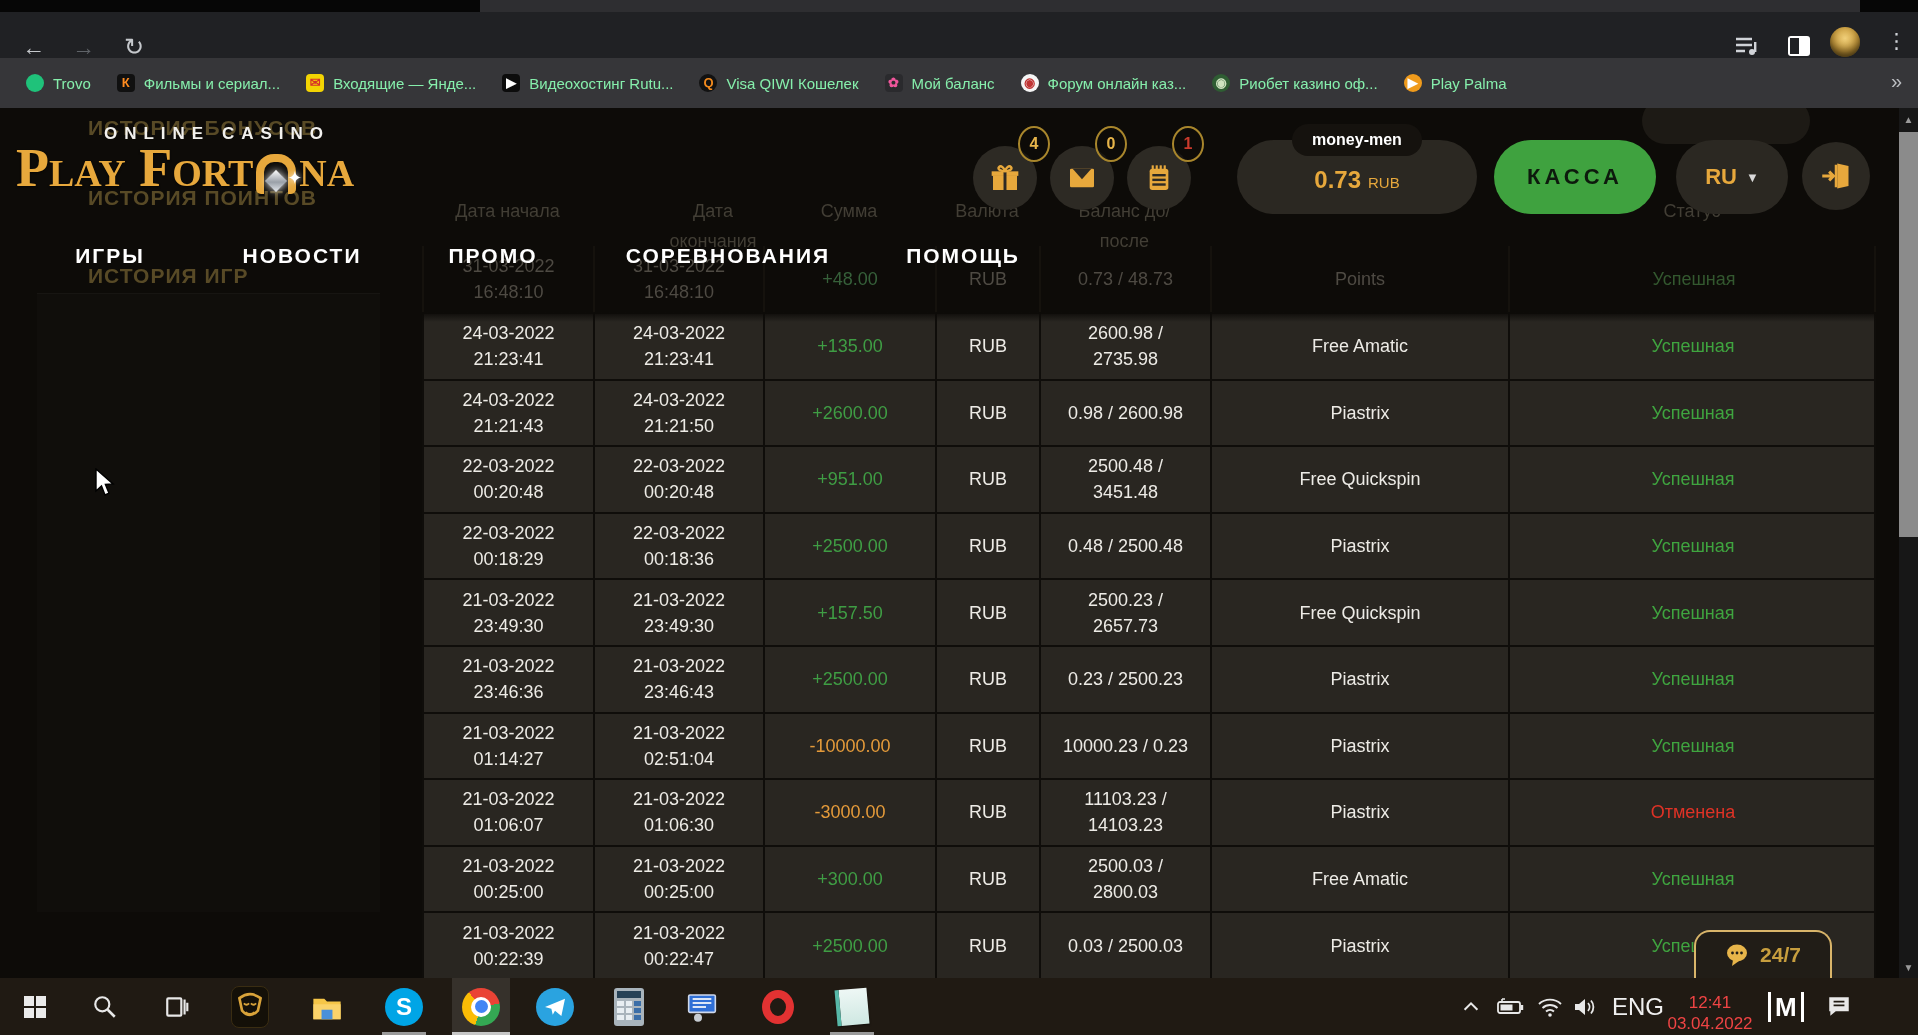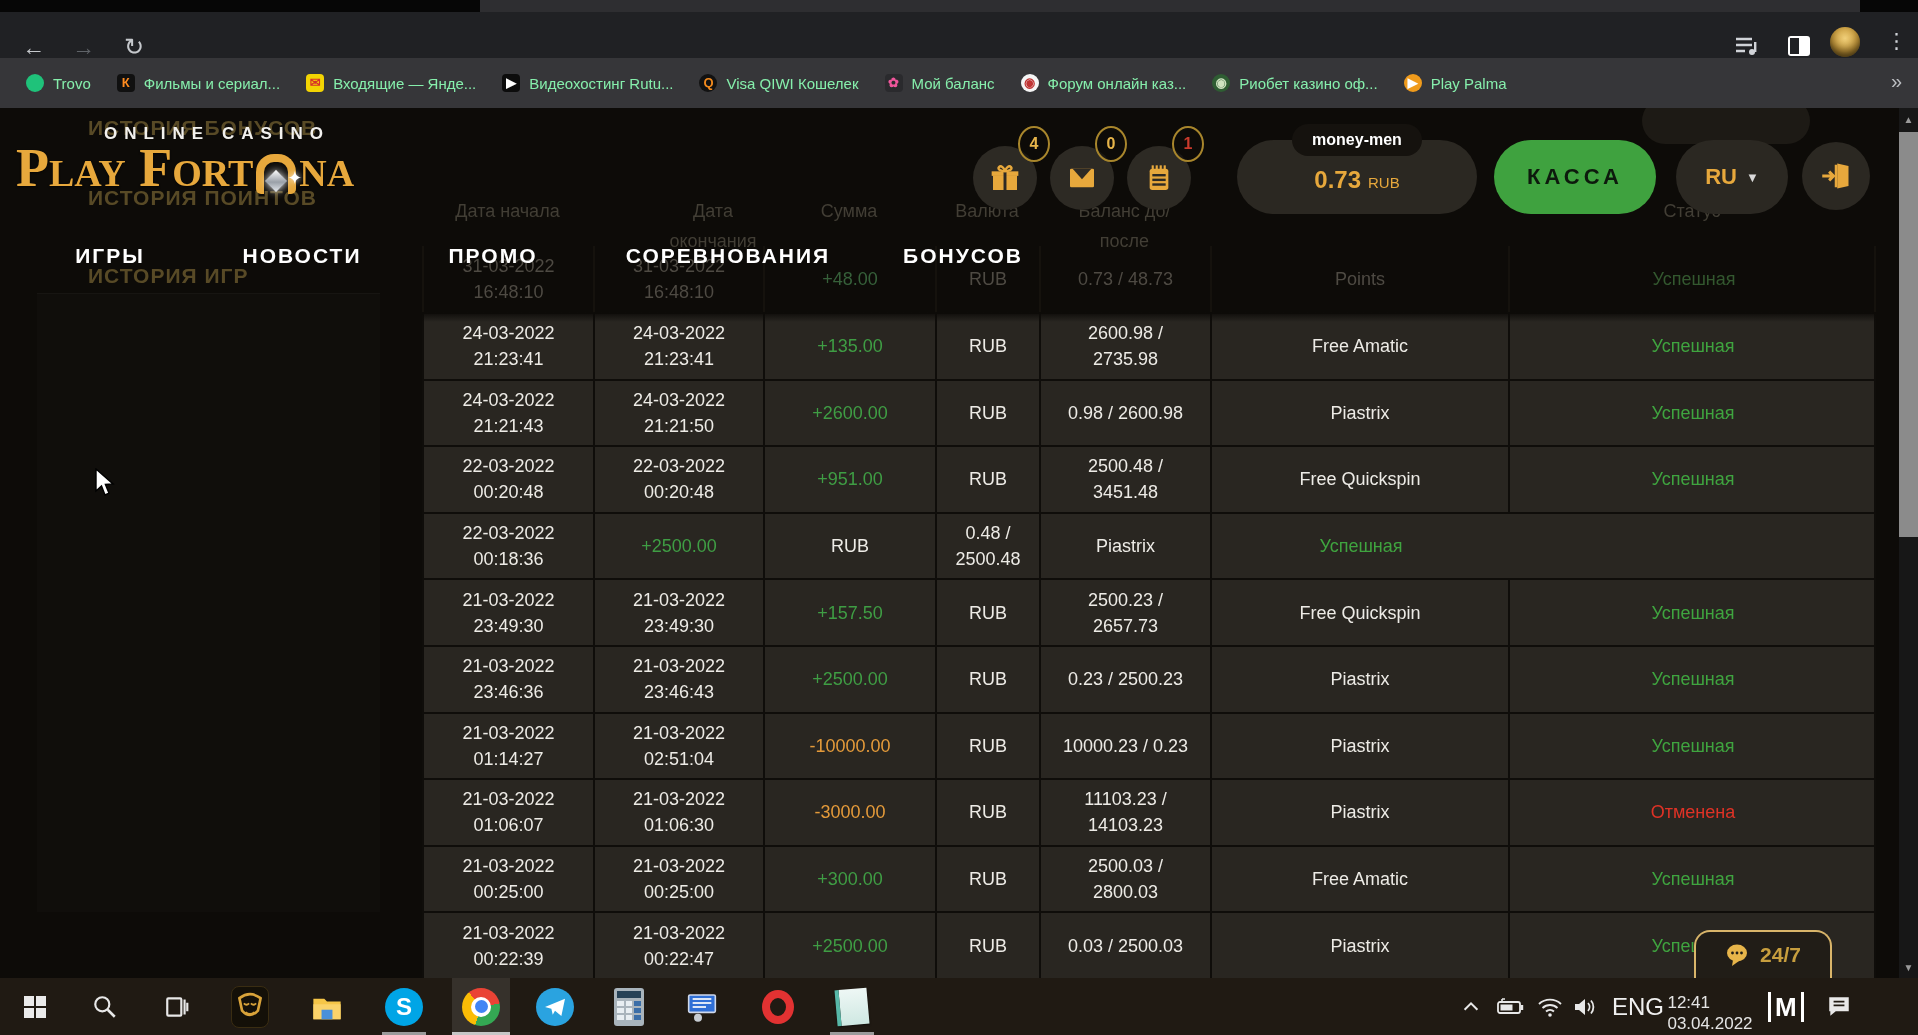--- a/index.html
+++ b/index.html
@@ -127,21 +127,21 @@
   .opera{width:24px;height:34px;border:8px solid #e23232;border-radius:50%;box-sizing:border-box;width:32px;}
   .notepadic{width:28px;height:36px;background:linear-gradient(#eef7f5,#cfe8e2);border-left:4px solid #57b8a8;
     transform:rotate(-5deg);box-shadow:0 1px 2px rgba(0,0,0,.5);}
   .calcic{width:30px;height:38px;background:#a9b4bc;border-radius:3px;padding:3px;box-sizing:border-box;}
   .calcic .scr{height:7px;background:#274257;margin-bottom:3px;}
   .calcic .keys{display:grid;grid-template-columns:1fr 1fr 1fr;gap:2px;}
   .calcic .keys div{height:5px;background:#e8eef2;} .calcic .keys div.bl{background:#3a6ea8;}
   .maskic{width:36px;height:40px;background:#141008;border:1px solid #3a2d12;border-radius:8px;
     display:flex;align-items:center;justify-content:center;}
   .tb-right{position:absolute;top:0;height:57px;display:flex;align-items:center;color:#f0f0f0;}
-  .clock{text-align:left;font-size:17px;line-height:21px;color:#e5e5e5;margin-top:12px;}
+  .clock{text-align:center;font-size:17px;line-height:21px;color:#ef4444;margin-top:12px;}
   .mbars{border-left:3px solid #fff;border-right:3px solid #fff;padding:0 4px;color:#fff;
     font-weight:bold;font-size:26px;line-height:30px;}
   .engtxt{font-size:24px;}
 
   
   .cursor{pointer-events:none;z-index:99;}
 </style>
 </head>
 <body>
 
@@ -286,21 +286,21 @@
           <rect x="11" y="3" width="2" height="18" fill="#e7a83c"></rect>
           <path d="M1 12h8M6.5 8.5L10 12l-3.5 3.5" stroke="#e7a83c" stroke-width="2.4" fill="none"></path>
         </svg>
     </div>
 
     <div id="navmenu">
         <div class="nav-item" style="left: 110px;">ИГРЫ</div>
         <div class="nav-item" style="left: 302px;">НОВОСТИ</div>
         <div class="nav-item" style="left: 493px;">ПРОМО</div>
         <div class="nav-item" style="left: 728px;">СОРЕВНОВАНИЯ</div>
-        <div class="nav-item" style="left: 963px;">БОНУСОВ</div>
+        <div class="nav-item" style="left: 963px;">ПОМОЩЬ</div>
       </div>
 
     <div class="abs ptable" id="ptable">
         <div class="t-row">
           <div class="t-cell ">24-03-2022 21:23:41</div>
           <div class="t-cell ">24-03-2022 21:23:41</div>
           <div class="t-cell amount-pos">+135.00</div>
           <div class="t-cell ">RUB</div>
           <div class="t-cell t-balance">2600.98 / 2735.98</div>
           <div class="t-cell ">Free Amatic</div>
@@ -318,20 +318,21 @@
         <div class="t-row">
           <div class="t-cell ">22-03-2022 00:20:48</div>
           <div class="t-cell ">22-03-2022 00:20:48</div>
           <div class="t-cell amount-pos">+951.00</div>
           <div class="t-cell ">RUB</div>
           <div class="t-cell t-balance">2500.48 / 3451.48</div>
           <div class="t-cell ">Free Quickspin</div>
           <div class="t-cell status-ok">Успешная</div>
         </div>
         <div class="t-row">
+          <div class="t-cell ">22-03-2022 00:18:29</div>
           <div class="t-cell ">22-03-2022 00:18:36</div>
           <div class="t-cell amount-pos">+2500.00</div>
           <div class="t-cell ">RUB</div>
           <div class="t-cell t-balance">0.48 / 2500.48</div>
           <div class="t-cell ">Piastrix</div>
           <div class="t-cell status-ok">Успешная</div>
         </div>
         <div class="t-row">
           <div class="t-cell ">21-03-2022 23:49:30</div>
           <div class="t-cell ">21-03-2022 23:49:30</div>

